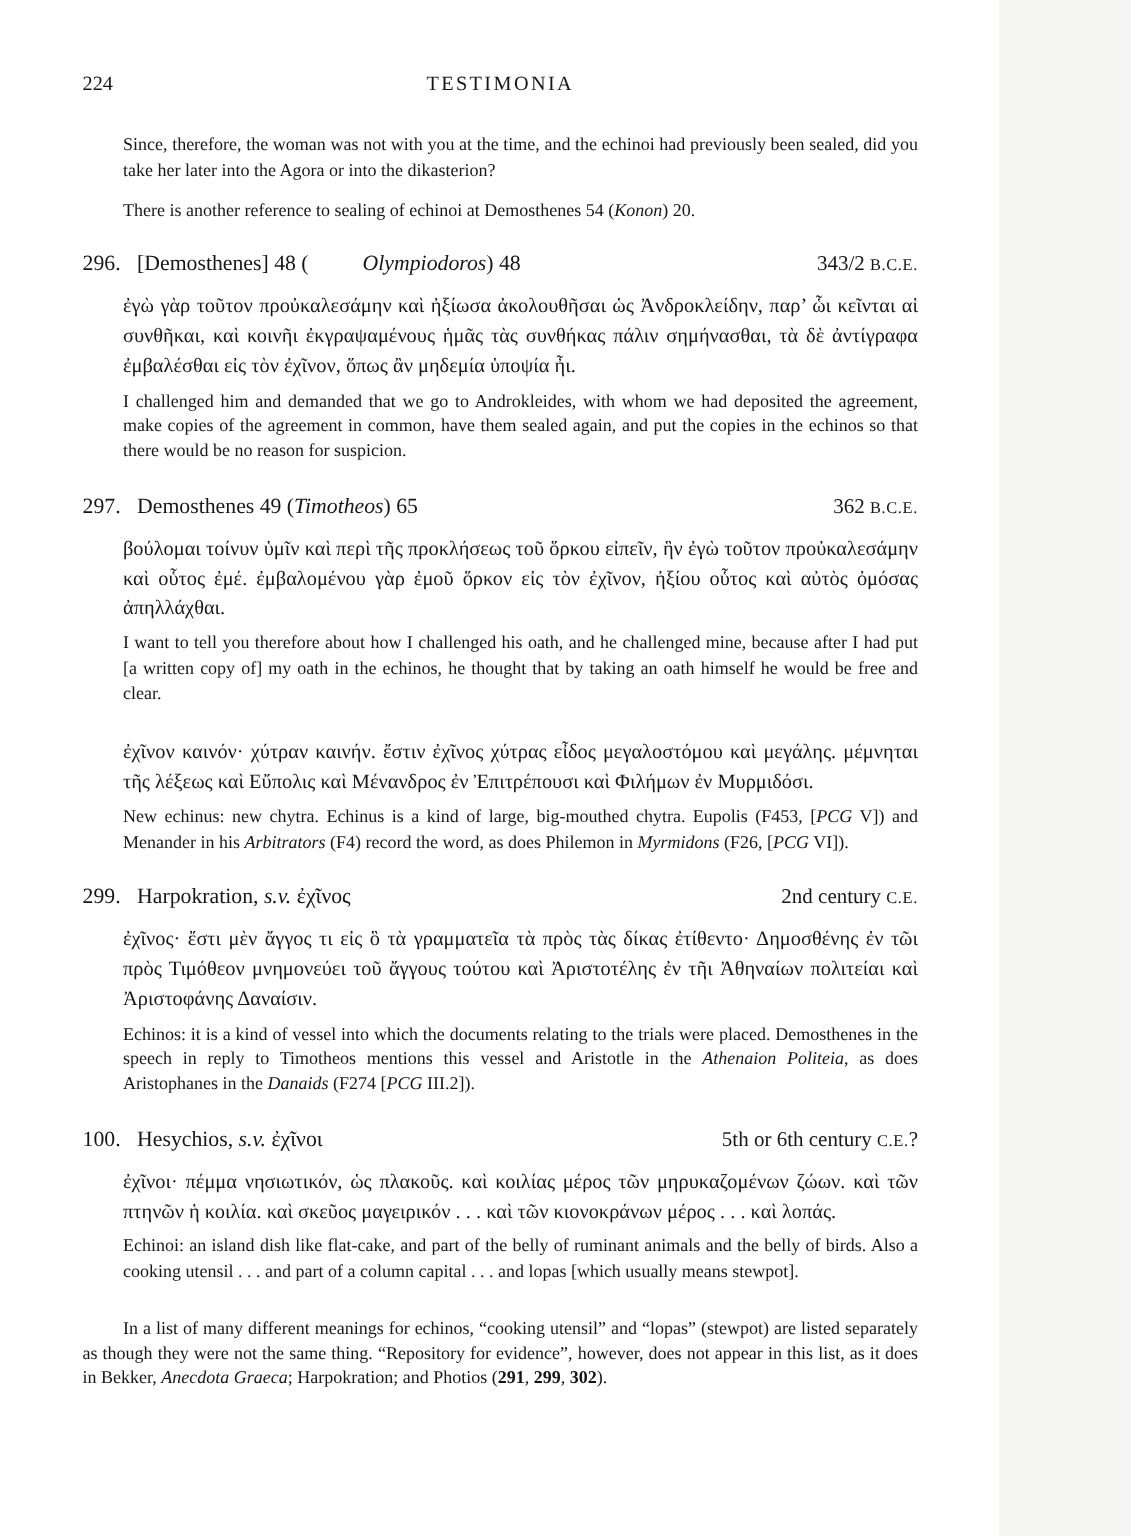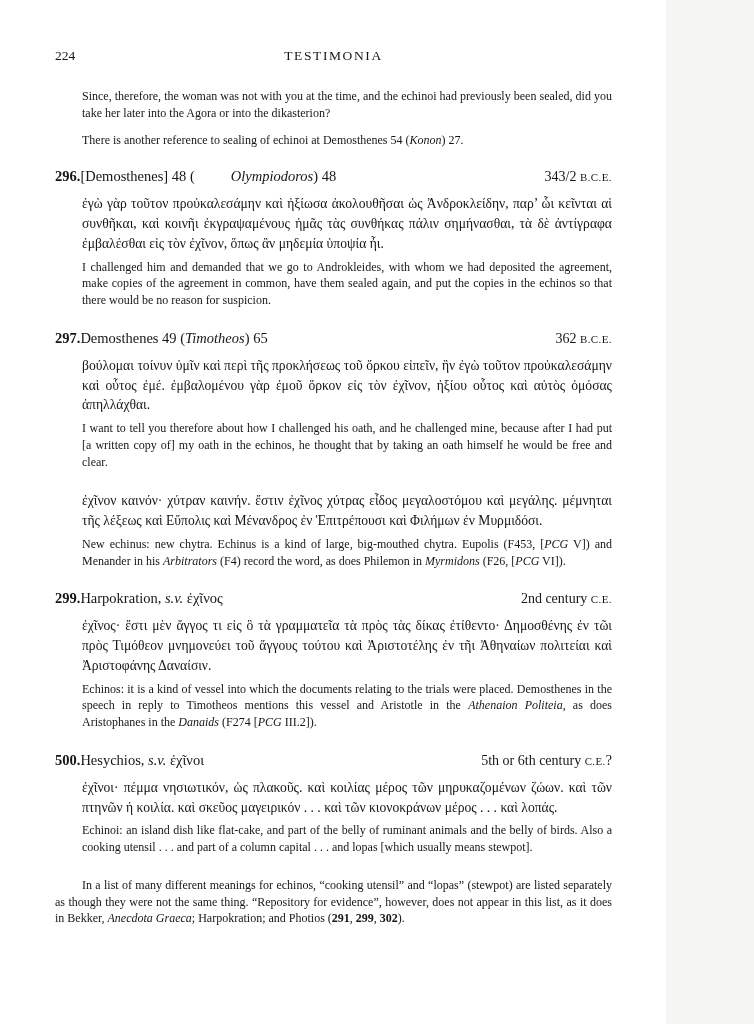--- a/index.html
+++ b/index.html
@@ -27,21 +27,21 @@
   p { font-size: 12px; line-height: 1.4; text-align: justify; }
   .indented { margin-left: 27px; margin-bottom: 10px; }
   .intro { margin-bottom: 20px; }
   .entry { margin-bottom: 21px; }
   .entry-heading {
     display: flex;
     align-items: baseline;
     font-size: 14.5px;
     margin-bottom: 9px;
   }
-  .entry-number { font-weight: bold; }
+  .entry-number { font-weight: normal; margin-right: 11px; }
   .entry-title { flex: 1 1 auto; }
   .entry-date { white-space: nowrap; margin-left: 12px; font-size: 14px; }
   .greek {
     margin-left: 27px;
     margin-bottom: 5px;
     font-size: 13.6px;
     line-height: 1.45;
   }
   .translation { margin-left: 27px; }
   .closing { text-indent: 27px; margin-top: 4px; }
@@ -53,21 +53,21 @@
 <div class="page">
 
   <header class="running-header">
     <span class="page-num">224</span>
     <span class="running-head">TESTIMONIA</span>
     <span></span>
   </header>
 
   <section class="intro">
     <p class="indented">Since, therefore, the woman was not with you at the time, and the echinoi had previously been sealed, did you take her later into the Agora or into the dikasterion?</p>
-    <p class="indented"><span>There is another reference to sealing of echinoi at Demosthenes 54 (</span><span style="font-style: italic;">Konon</span><span>) 27.</span></p>
+    <p class="indented"><span>There is another reference to sealing of echinoi at Demosthenes 54 (</span><span style="font-style: italic;">Konon</span><span>) 20.</span></p>
   </section>
 
   <article class="entry">
     <div class="entry-heading">
       <span class="entry-number">296.</span>
       <span class="entry-title"><span>[Demosthenes] 48 (</span><span style="font-style: italic; margin-left: 36px;">Olympiodoros</span><span>) 48</span></span>
       <span class="entry-date"><span>343/2 </span><span class="sc">B.C.E.</span></span>
     </div>
     <p class="greek">ἐγὼ γὰρ τοῦτον προὐκαλεσάμην καὶ ἠξίωσα ἀκολουθῆσαι ὡς Ἀνδροκλείδην, παρ’ ὧι κεῖνται αἱ συνθῆκαι, καὶ κοινῆι ἐκγραψαμένους ἡμᾶς τὰς συνθήκας πάλιν σημήνασθαι, τὰ δὲ ἀντίγραφα ἐμβαλέσθαι εἰς τὸν ἐχῖνον, ὅπως ἂν μηδεμία ὑποψία ἦι.</p>
     <p class="translation"><span>I challenged him and demanded that we go to Androkleides, with whom we had deposited the agreement, make copies of the agreement in common, have them sealed again, and put the copies in the echinos so that there would be no reason for suspicion.</span></p>
@@ -93,21 +93,21 @@
       <span class="entry-number">299.</span>
       <span class="entry-title"><span>Harpokration, </span><span style="font-style: italic;">s.v.</span><span> ἐχῖνος</span></span>
       <span class="entry-date"><span>2nd century </span><span class="sc">C.E.</span></span>
     </div>
     <p class="greek">ἐχῖνος· ἔστι μὲν ἄγγος τι εἰς ὃ τὰ γραμματεῖα τὰ πρὸς τὰς δίκας ἐτίθεντο· Δημοσθένης ἐν τῶι πρὸς Τιμόθεον μνημονεύει τοῦ ἄγγους τούτου καὶ Ἀριστοτέλης ἐν τῆι Ἀθηναίων πολιτείαι καὶ Ἀριστοφάνης Δαναίσιν.</p>
     <p class="translation"><span>Echinos: it is a kind of vessel into which the documents relating to the trials were placed. Demosthenes in the speech in reply to Timotheos mentions this vessel and Aristotle in the </span><span style="font-style: italic;">Athenaion Politeia</span><span>, as does Aristophanes in the </span><span style="font-style: italic;">Danaids</span><span> (F274 [</span><span style="font-style: italic;">PCG</span><span> III.2]).</span></p>
   </article>
 
   <article class="entry">
     <div class="entry-heading">
-      <span class="entry-number">500.</span>
+      <span class="entry-number">100.</span>
       <span class="entry-title"><span>Hesychios, </span><span style="font-style: italic;">s.v.</span><span> ἐχῖνοι</span></span>
       <span class="entry-date"><span>5th or 6th century </span><span class="sc">C.E.</span><span>?</span></span>
     </div>
     <p class="greek">ἐχῖνοι· πέμμα νησιωτικόν, ὡς πλακοῦς. καὶ κοιλίας μέρος τῶν μηρυκαζομένων ζώων. καὶ τῶν πτηνῶν ἡ κοιλία. καὶ σκεῦος μαγειρικόν . . . καὶ τῶν κιονοκράνων μέρος . . . καὶ λοπάς.</p>
     <p class="translation"><span>Echinoi: an island dish like flat-cake, and part of the belly of ruminant animals and the belly of birds. Also a cooking utensil . . . and part of a column capital . . . and lopas [which usually means stewpot].</span></p>
   </article>
 
   <p class="closing"><span>In a list of many different meanings for echinos, “cooking utensil” and “lopas” (stewpot) are listed separately as though they were not the same thing. “Repository for evidence”, however, does not appear in this list, as it does in Bekker, </span><span style="font-style: italic;">Anecdota Graeca</span><span>; Harpokration; and Photios (</span><span style="font-weight: bold;">291</span><span>, </span><span style="font-weight: bold;">299</span><span>, </span><span style="font-weight: bold;">302</span><span>).</span></p>
 
 </div>

